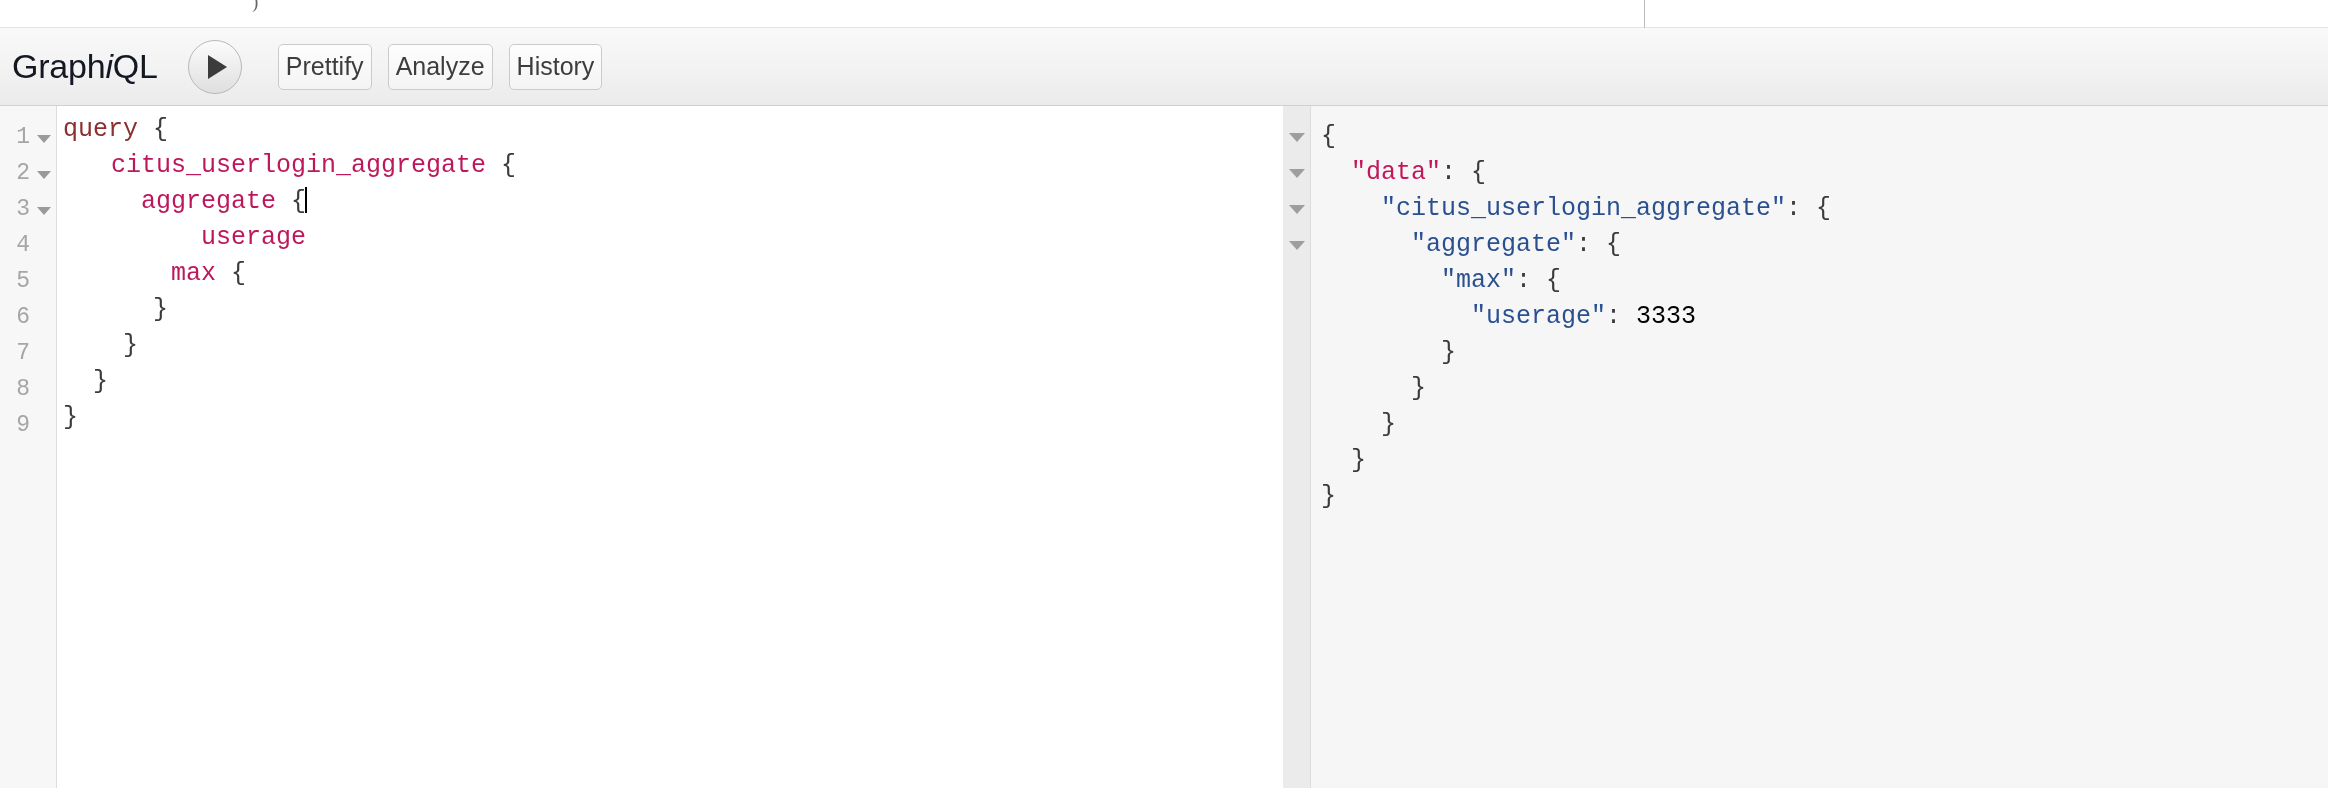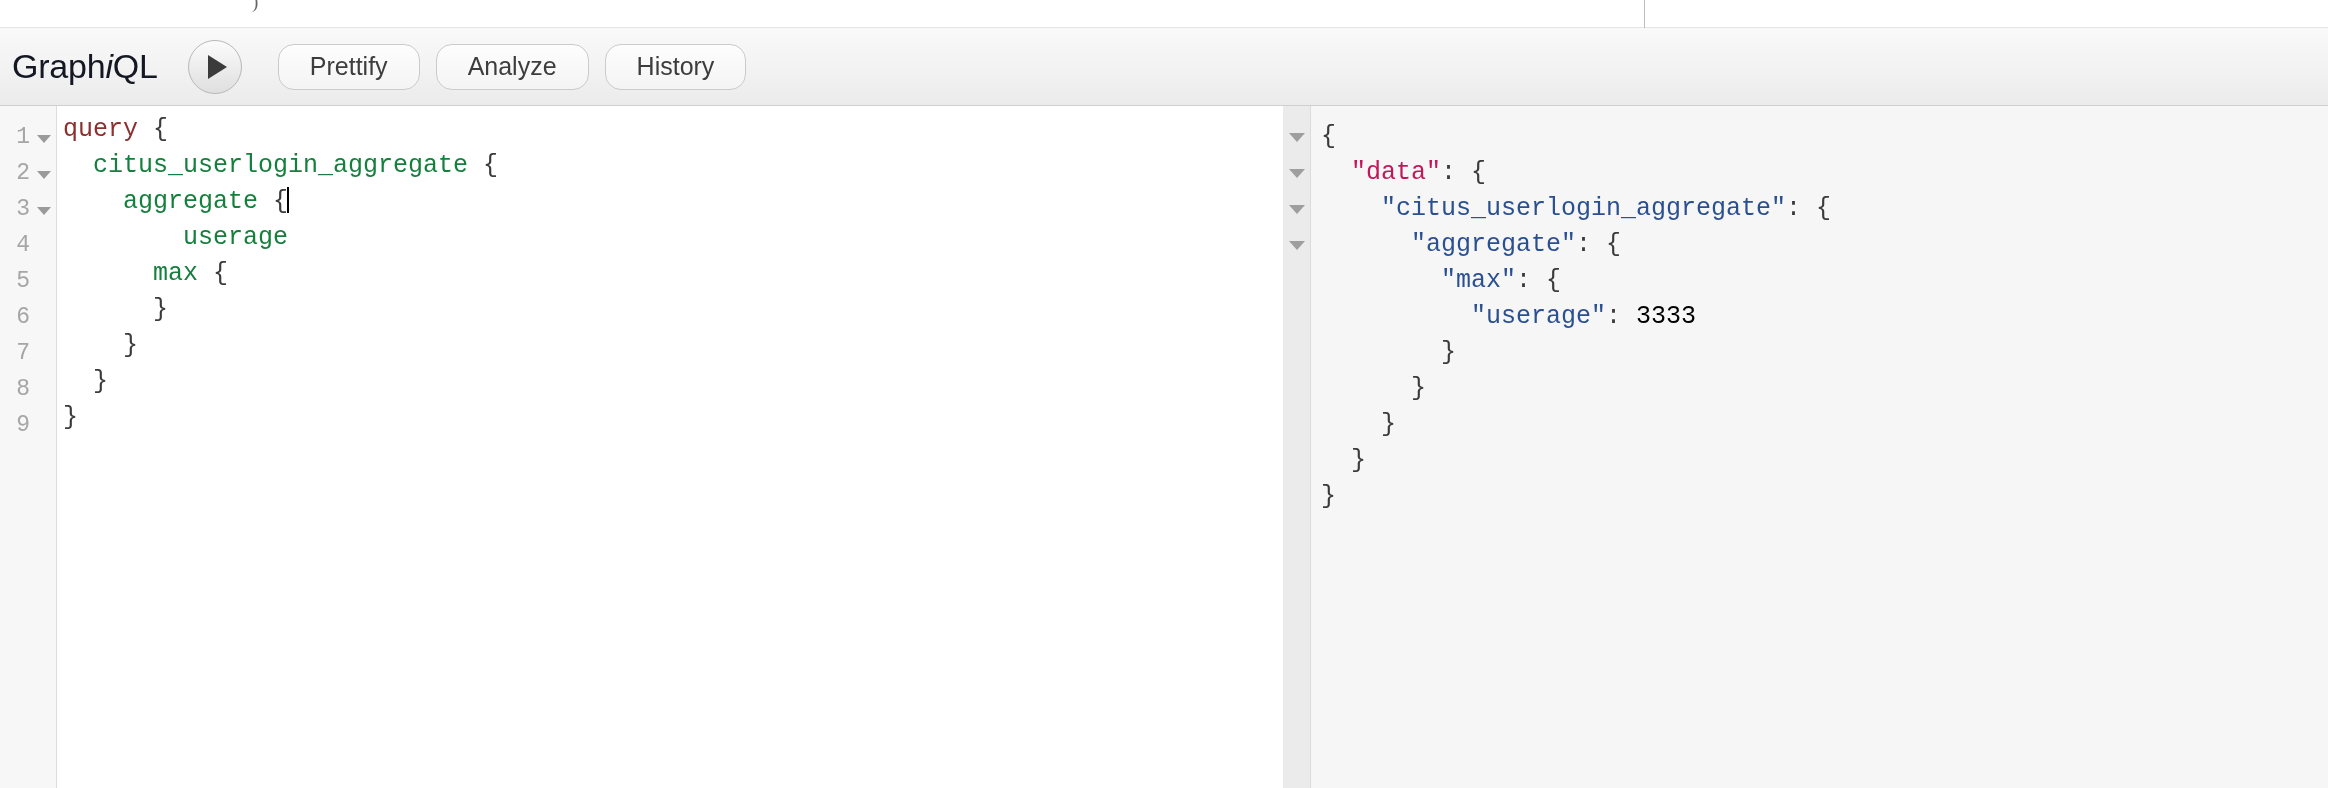--- a/index.html
+++ b/index.html
@@ -84,25 +84,25 @@
   .run-triangle {
     width: 0; height: 0;
     border-left: 19px solid #3b3b3b;
     border-top: 12px solid transparent;
     border-bottom: 12px solid transparent;
     margin-left: 6px;
   }
 
   .tool-btn {
     height: 46px;
-    padding: 0 31px;
+    padding: 0 7px;
     margin-right: 16px;
     background: linear-gradient(to bottom, #fdfdfd 0%, #f4f4f4 100%);
     border: 1px solid #cbcbcb;
-    border-radius: 16px;
+    border-radius: 5px;
     font-size: 25px;
     color: #3d3d3d;
     font-family: "Liberation Sans", sans-serif;
     display: flex;
     align-items: center;
     cursor: pointer;
     white-space: nowrap;
   }
 
   
@@ -165,21 +165,21 @@
   }
   .code-line {
     height: 36px;
     line-height: 36px;
     font-family: "Liberation Mono", monospace;
     font-size: 25px;
     white-space: pre;
     color: #333333;
   }
   .tok-kw     { color: #8b2f2f; }
-  .tok-field  { color: #15803d; }
+  .tok-field  { color: #be185d; margin-left: 18px; }
   .tok-punc   { color: #3b3b3b; }
   .cursor {
     display: inline-block;
     width: 2px;
     height: 26px;
     background: #000;
     vertical-align: -5px;
     margin-left: -1px;
   }
 

